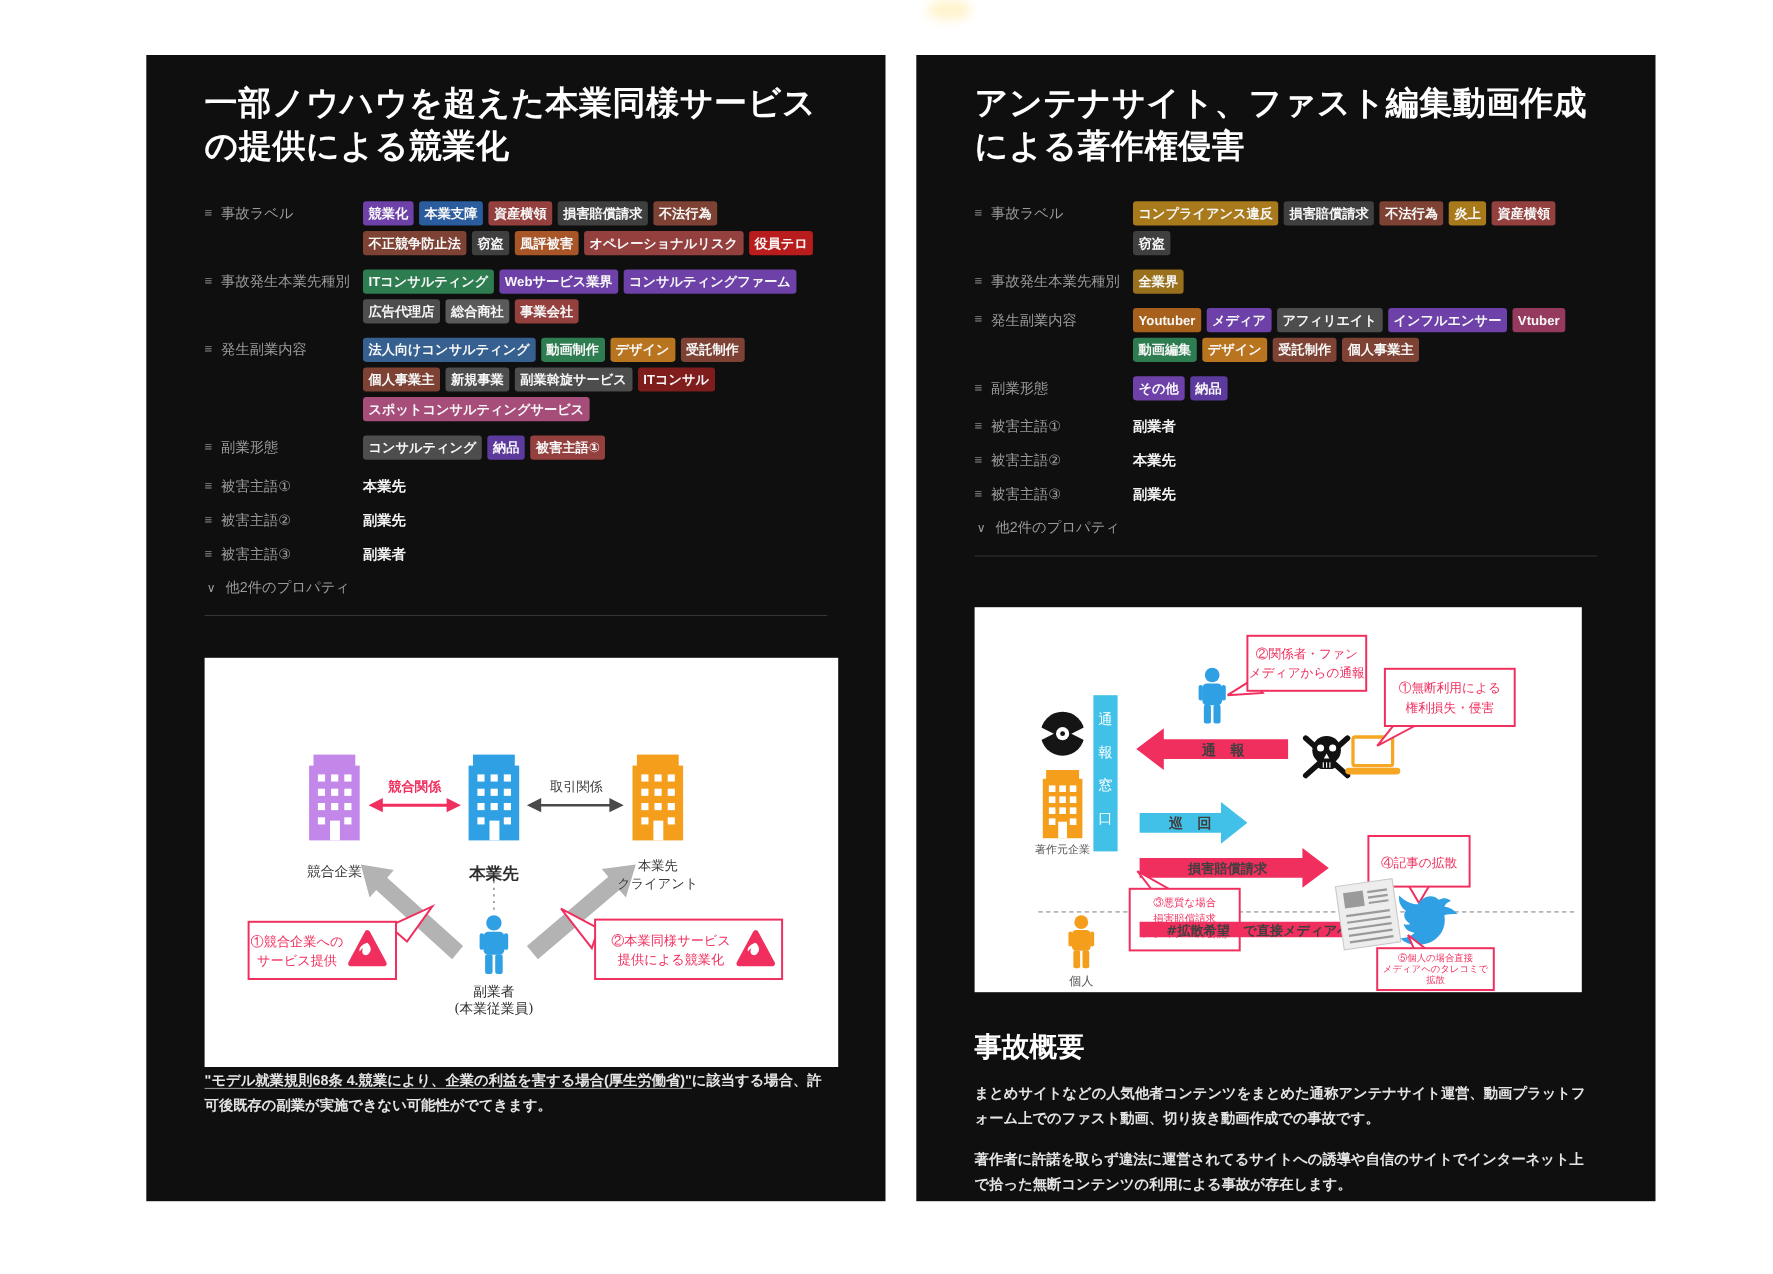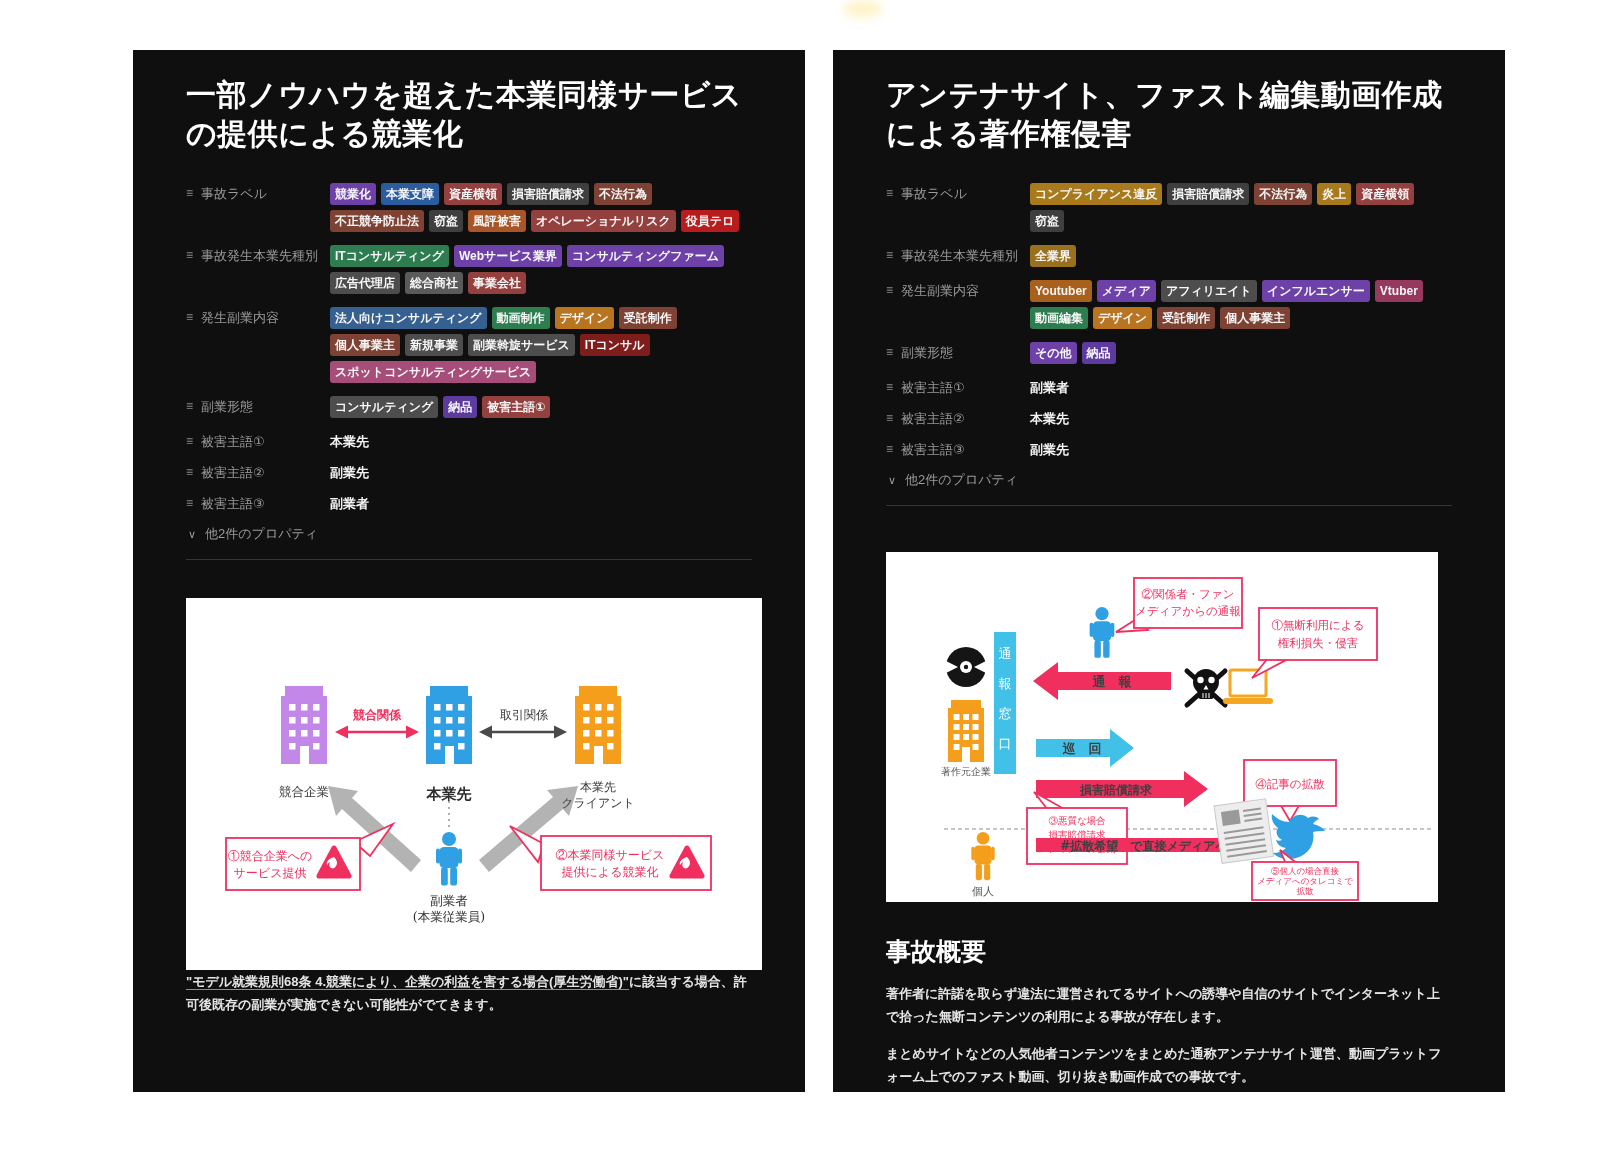--- a/index.html
+++ b/index.html
@@ -454,16 +454,16 @@
         <polygon class="co-box" points="400,312 394,298 412,312"></polygon>
         <rect class="co-box" x="366" y="310" width="106" height="38"></rect>
         <text x="419" y="322" text-anchor="middle" font-size="8.5" class="co">⑤個人の場合直接</text>
         <text x="419" y="332" text-anchor="middle" font-size="8.5" class="co">メディアへのタレコミで</text>
         <text x="419" y="342" text-anchor="middle" font-size="8.5" class="co">拡散</text>
       </g>
     </svg>
   </div>
 
   <h2 class="section">事故概要</h2>
+  <p class="body">まとめサイトなどの人気他者コンテンツをまとめた通称アンテナサイト運営、動画プラットフォーム上でのファスト動画、切り抜き動画作成での事故です。</p>
   <p class="body">著作者に許諾を取らず違法に運営されてるサイトへの誘導や自信のサイトでインターネット上で拾った無断コンテンツの利用による事故が存在します。</p>
-  <p class="body">まとめサイトなどの人気他者コンテンツをまとめた通称アンテナサイト運営、動画プラットフォーム上でのファスト動画、切り抜き動画作成での事故です。</p>
 
 </section>
 
 </body></html>

